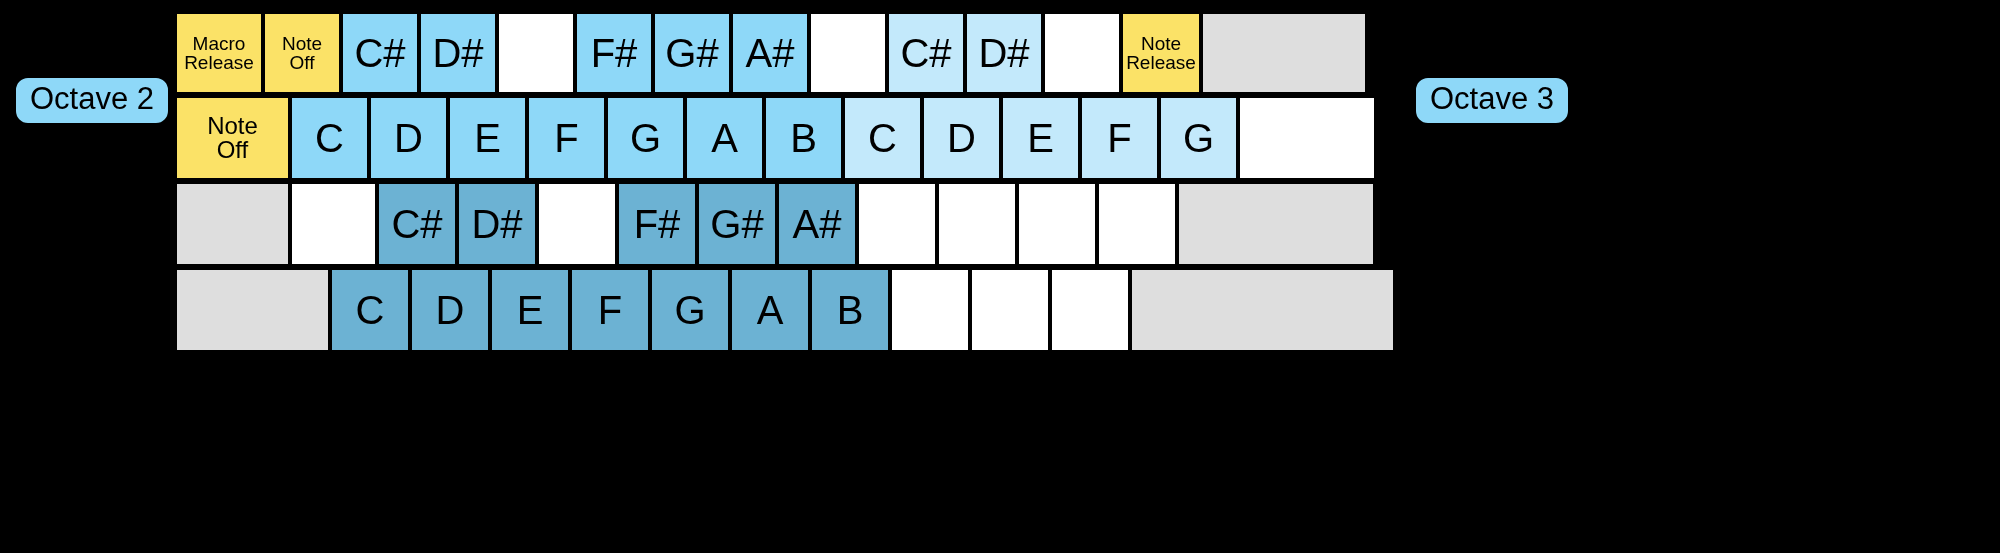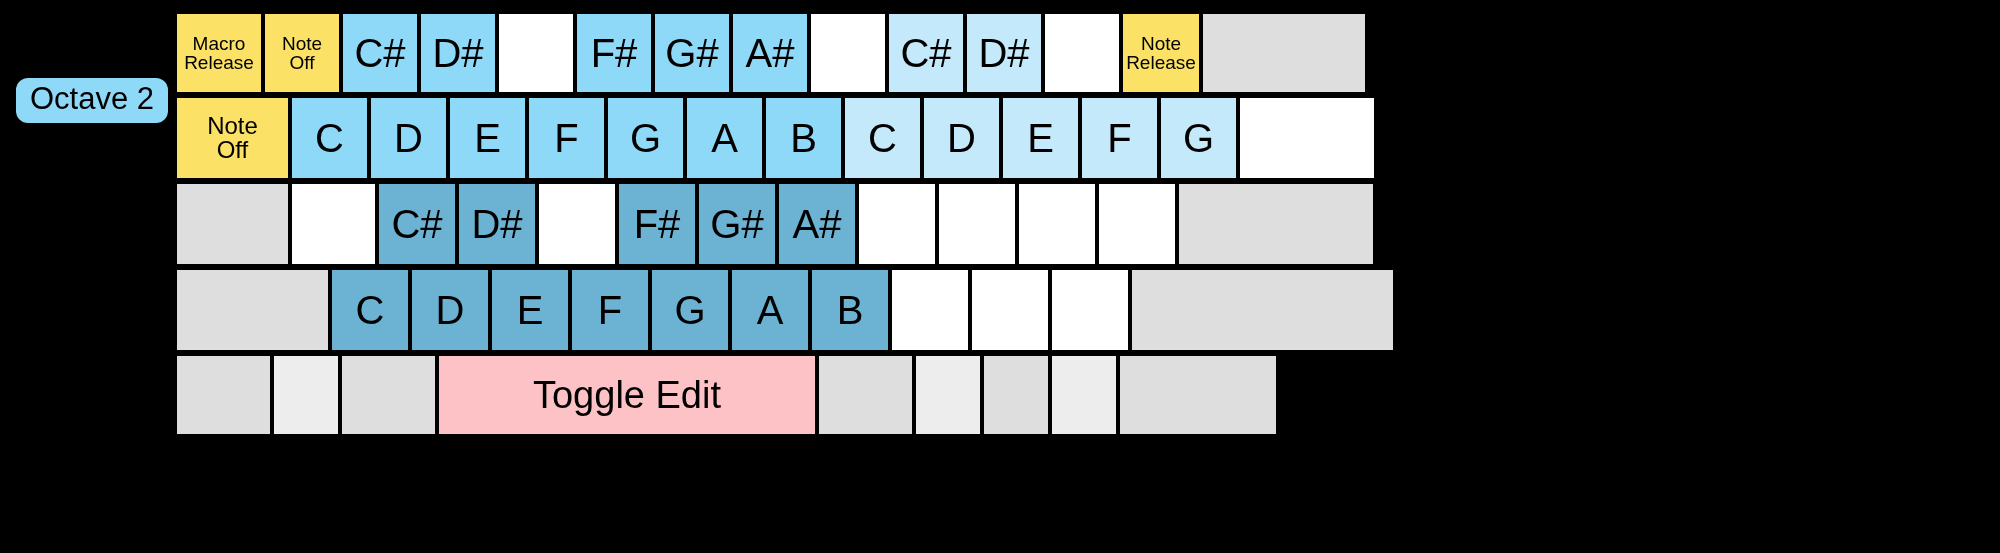--- a/index.html
+++ b/index.html
@@ -42,20 +42,21 @@
   #oct2{left:14px;top:76px;}
   #oct1{left:14px;top:238px;}
   #oct3{left:1414px;top:76px;}
 </style>
 </head>
 <body>
 
 <div id="stage">
 
   <div class="pill" id="oct2">Octave 2</div>
+  <div class="pill" id="oct3">Octave 3</div>
 
   <div class="kb">
     <div class="row r1" style="left: 0px;">
         <div class="key f-yellow t-small" style="width: 88px; height: 100%; flex-direction: column;">
           <div>Macro</div>
           <div>Release</div>
         </div>
         <div class="key f-yellow t-small" style="width: 78px; height: 100%; flex-direction: column;">
           <div>Note</div>
           <div>Off</div>
@@ -179,28 +180,15 @@
           <div>A</div>
         </div>
         <div class="key f-blue-d t-note" style="width: 80px; height: 100%; flex-direction: column;">
           <div>B</div>
         </div>
         <div class="key f-white t-note" style="width: 80px; height: 100%;"></div>
         <div class="key f-white t-note" style="width: 80px; height: 100%;"></div>
         <div class="key f-white t-note" style="width: 80px; height: 100%;"></div>
         <div class="key f-gray t-note" style="width: 265px; height: 100%;"></div>
       </div>
-    <div class="row r5" style="left: 0px;">
-        <div class="key f-gray t-note" style="width: 97px; height: 100%;"></div>
-        <div class="key f-gray2 t-note" style="width: 68px; height: 100%;"></div>
-        <div class="key f-gray t-note" style="width: 97px; height: 100%;"></div>
-        <div class="key f-pink t-toggle" style="width: 380px; height: 100%; flex-direction: column;">
-          <div>Toggle Edit</div>
-        </div>
-        <div class="key f-gray t-note" style="width: 97px; height: 100%;"></div>
-        <div class="key f-gray2 t-note" style="width: 68px; height: 100%;"></div>
-        <div class="key f-gray t-note" style="width: 68px; height: 100%;"></div>
-        <div class="key f-gray2 t-note" style="width: 68px; height: 100%;"></div>
-        <div class="key f-gray t-note" style="width: 160px; height: 100%;"></div>
-      </div>
   </div>
 
 </div>
 
 </body></html>

